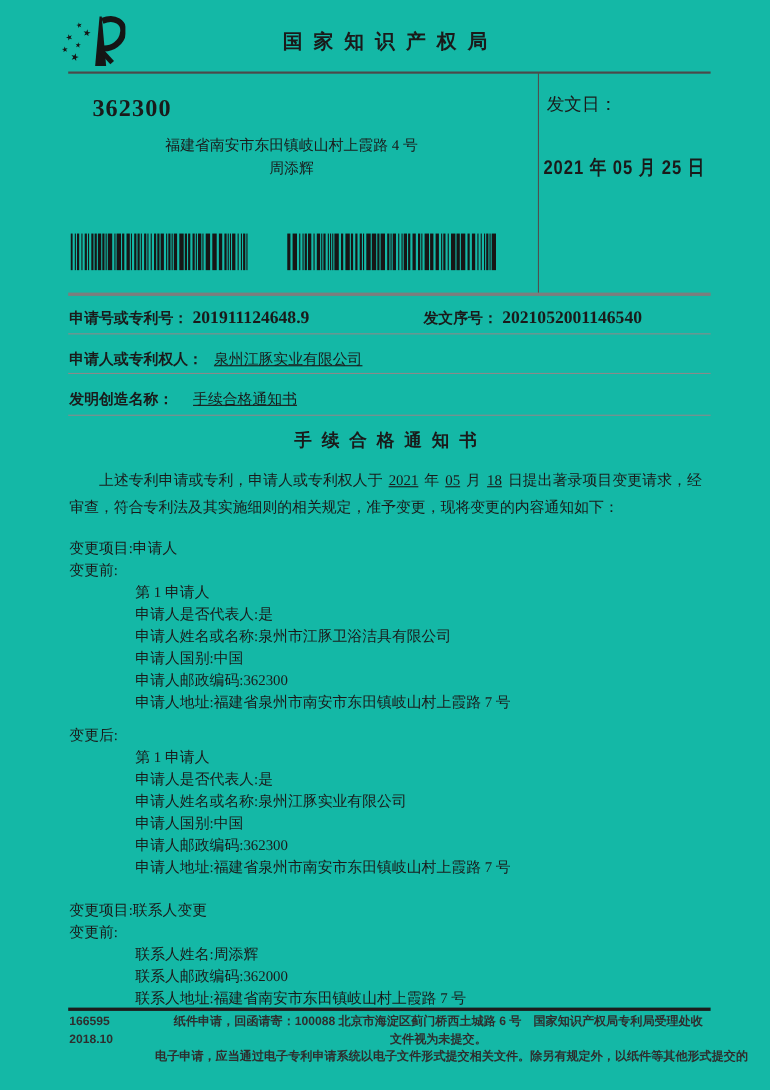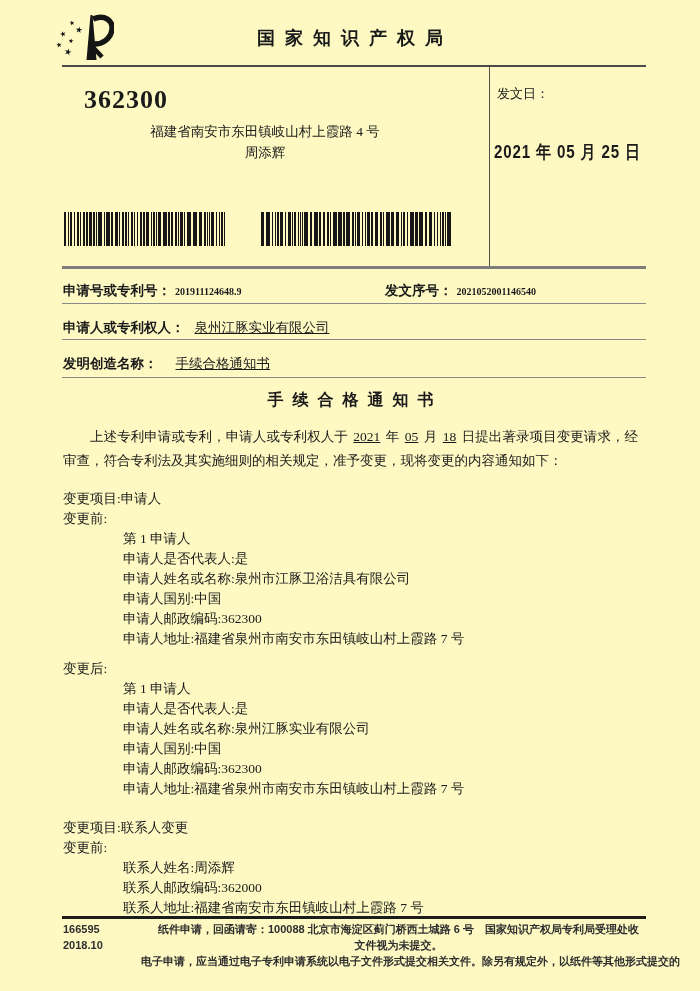--- a/index.html
+++ b/index.html
@@ -1,41 +1,41 @@
 <!DOCTYPE html>
 <html><head>
 <meta charset="utf-8">
 <style>
   html,body{margin:0;padding:0;background:#e8e8e8;}
   .page{
-    position:relative;width:700px;height:991px;background:#fef9c3;margin:0 auto;
+    position:relative;width:700px;height:991px;background:#14b8a6;margin:0 auto;
     font-family:"Liberation Serif","DejaVu Serif",serif;color:#1a1a1a;overflow:hidden;
   }
   .abs{position:absolute;}
   
   .org-title{left:0;top:26px;width:700px;text-align:center;font-size:18px;font-weight:700;
     letter-spacing:10px;text-indent:10px;font-family:"Liberation Sans","DejaVu Sans",sans-serif;}
   .rule{background:#8a8a8a;height:1px;left:62px;width:584px;}
   .rule-dark{background:#4a4a4a;}
   .rule-thick{height:3px;background:#7d7d7d;}
   .rule-footer{height:3px;background:#1c1c1c;}
   .vdiv{left:489px;top:66px;width:1px;height:201px;background:#4f4f4f;}
   
-  .postcode{left:84px;top:85px;font-size:26px;font-weight:700;letter-spacing:1px;}
+  .postcode{left:84px;top:85px;font-size:22px;font-weight:700;letter-spacing:1px;}
   .addr-block{left:95px;top:121px;width:340px;text-align:center;font-size:13.5px;line-height:21px;}
   
-  .dispatch-label{left:497px;top:85px;font-size:13px;}
+  .dispatch-label{left:497px;top:85px;font-size:16px;}
   .dispatch-date{left:494px;top:140px;font-size:18px;font-weight:700;
     font-family:"Liberation Sans","DejaVu Sans",sans-serif;text-decoration:underline;}
   .dispatch-date>span{display:inline-block;transform:scaleX(0.84);transform-origin:0 50%;letter-spacing:1px;}
   
   .barcode{overflow:hidden;}
   
   .f-label{font-size:13.5px;font-weight:700;font-family:"Liberation Sans","DejaVu Sans",sans-serif;}
-  .f-num{font-size:10px;font-weight:700;font-family:"Liberation Serif","DejaVu Serif",serif;}
+  .f-num{font-size:16px;font-weight:700;font-family:"Liberation Serif","DejaVu Serif",serif;}
   .f-val{font-size:13.5px;text-decoration:underline;}
   
   .main{left:63px;top:390px;width:575px;font-size:13.5px;}
   .doc-title{text-align:center;font-size:16px;font-weight:700;letter-spacing:9px;text-indent:9px;
     font-family:"Liberation Sans","DejaVu Sans",sans-serif;}
   .intro{margin-top:14px;line-height:24px;text-indent:2em;text-align:justify;}
   .intro .u{text-decoration:underline;padding:0 2px;}
   .sec-line{line-height:20px;}
   .ind{padding-left:60px;}
   .mt16{margin-top:16px;} .mt7{margin-top:7px;} .mt13{margin-top:19px;}

